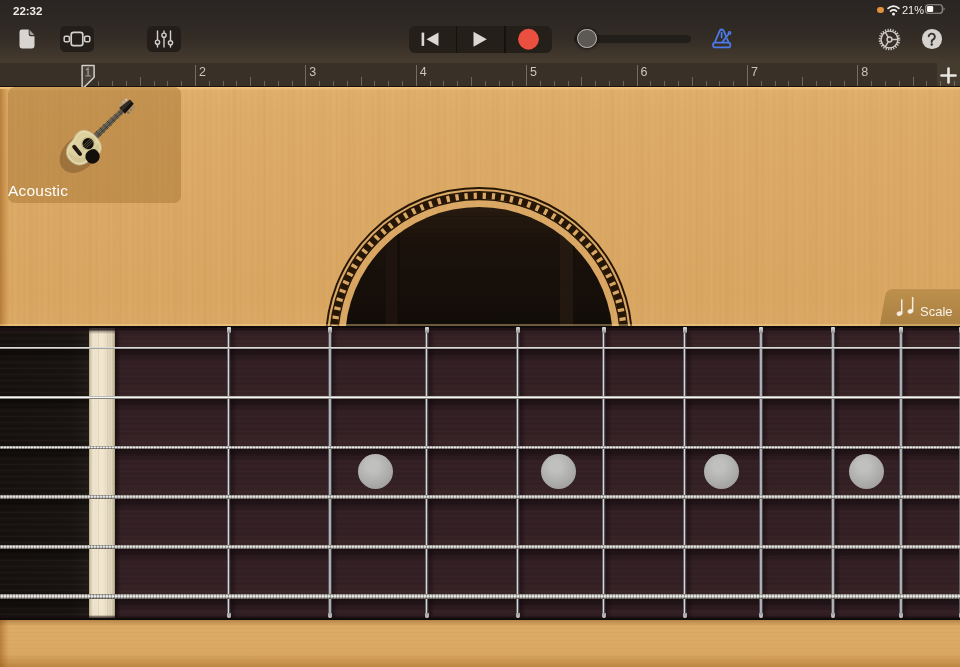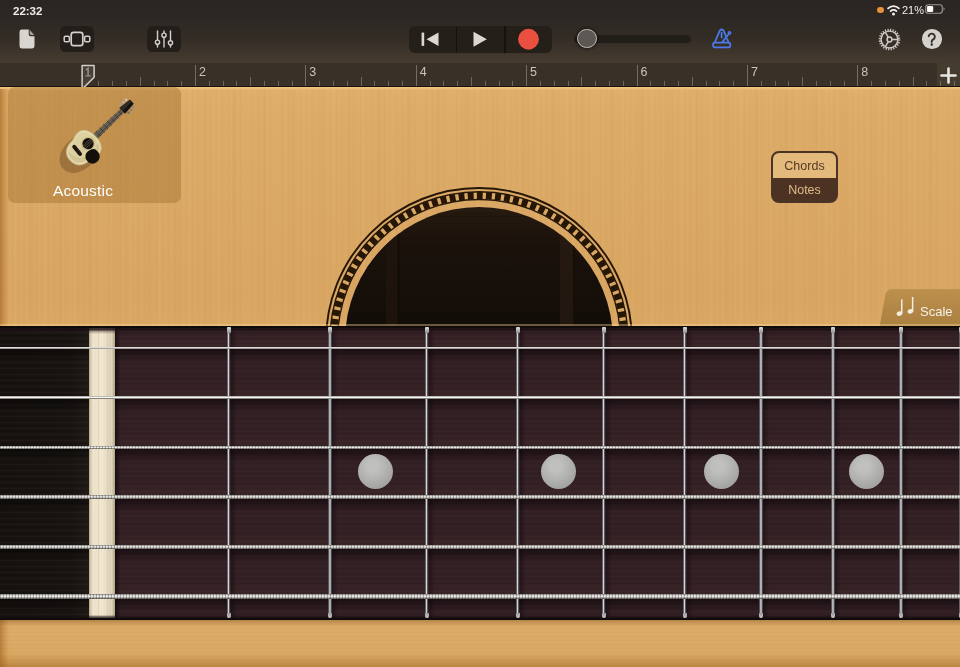--- a/index.html
+++ b/index.html
@@ -89,29 +89,22 @@
  <circle cx="24" cy="61.5" r="5.6" fill="#14100d"></circle>
  <path transform="translate(4.2,-2.4)" d="M 29.5 62.5 C 35.5 61.5 39.3 65 39.1 69.8 C 38.9 74.6 35 77.5 30.5 76.4 C 26 75.3 24.2 71 25.6 67.2 C 26.4 64.9 27.6 62.8 29.5 62.5 Z" fill="#13100c"></path>
  <rect x="14.6" y="72" width="13.2" height="3.9" rx="1.9" fill="#1f1710" transform="rotate(5 21.2 74)"></rect>
  <g stroke="#b5ab88" stroke-width="0.45" opacity="0.85">
   <line x1="22.2" y1="15" x2="22.2" y2="73"></line>
   <line x1="24" y1="15" x2="24" y2="73"></line>
   <line x1="25.8" y1="15" x2="25.8" y2="73"></line>
  </g>
 </g>
 </svg>
-<div class="a" style="left:8px;top:182px;width:150px;text-align:center;color:#fdfdfd;
+<div class="a" style="left:8px;top:182px;width:150px;color:#fdfdfd;
  font-size:15.5px;letter-spacing:.2px;">Acoustic</div>
-<div class="a" style="left:771px;top:151px;width:67px;height:52px;border-radius:8px;
- border:2px solid #4b3425;box-sizing:border-box;overflow:hidden;background:#4b3425;">
-  <div style="position:absolute;left:0;top:0;width:100%;height:25px;background:#e3b97c;
-   color:#543a26;font-size:12.5px;text-align:center;line-height:26px;">Chords</div>
-  <div style="position:absolute;left:0;top:25px;width:100%;height:23px;background:#4b3222;
-   color:#dfbc88;font-size:12.5px;text-align:center;line-height:24px;">Notes</div>
-</div>
 <svg class="a" style="left:860px;top:288px;" width="100" height="38" viewBox="0 0 100 38">
  <path d="M 100 1.3 L 33 1.3 Q 27.5 1.3 25.6 6 L 19.8 38 L 100 38 Z" fill="#b68a4a"></path>
  <path d="M 100 1.3 L 33 1.3 Q 27.5 1.3 25.6 6 L 19.8 38 L 100 38 Z" fill="url(#stg)"></path>
  <defs>
         <linearGradient id="stg" x1="0" y1="0" x2="0" y2="38" gradientUnits="userSpaceOnUse">
   <stop offset="0" stop-color="#c3954f" stop-opacity=".55"></stop>
           <stop offset="1" stop-color="#9d7538" stop-opacity=".45"></stop>
  </linearGradient>
       </defs>
  <g fill="#f3ecdf">

